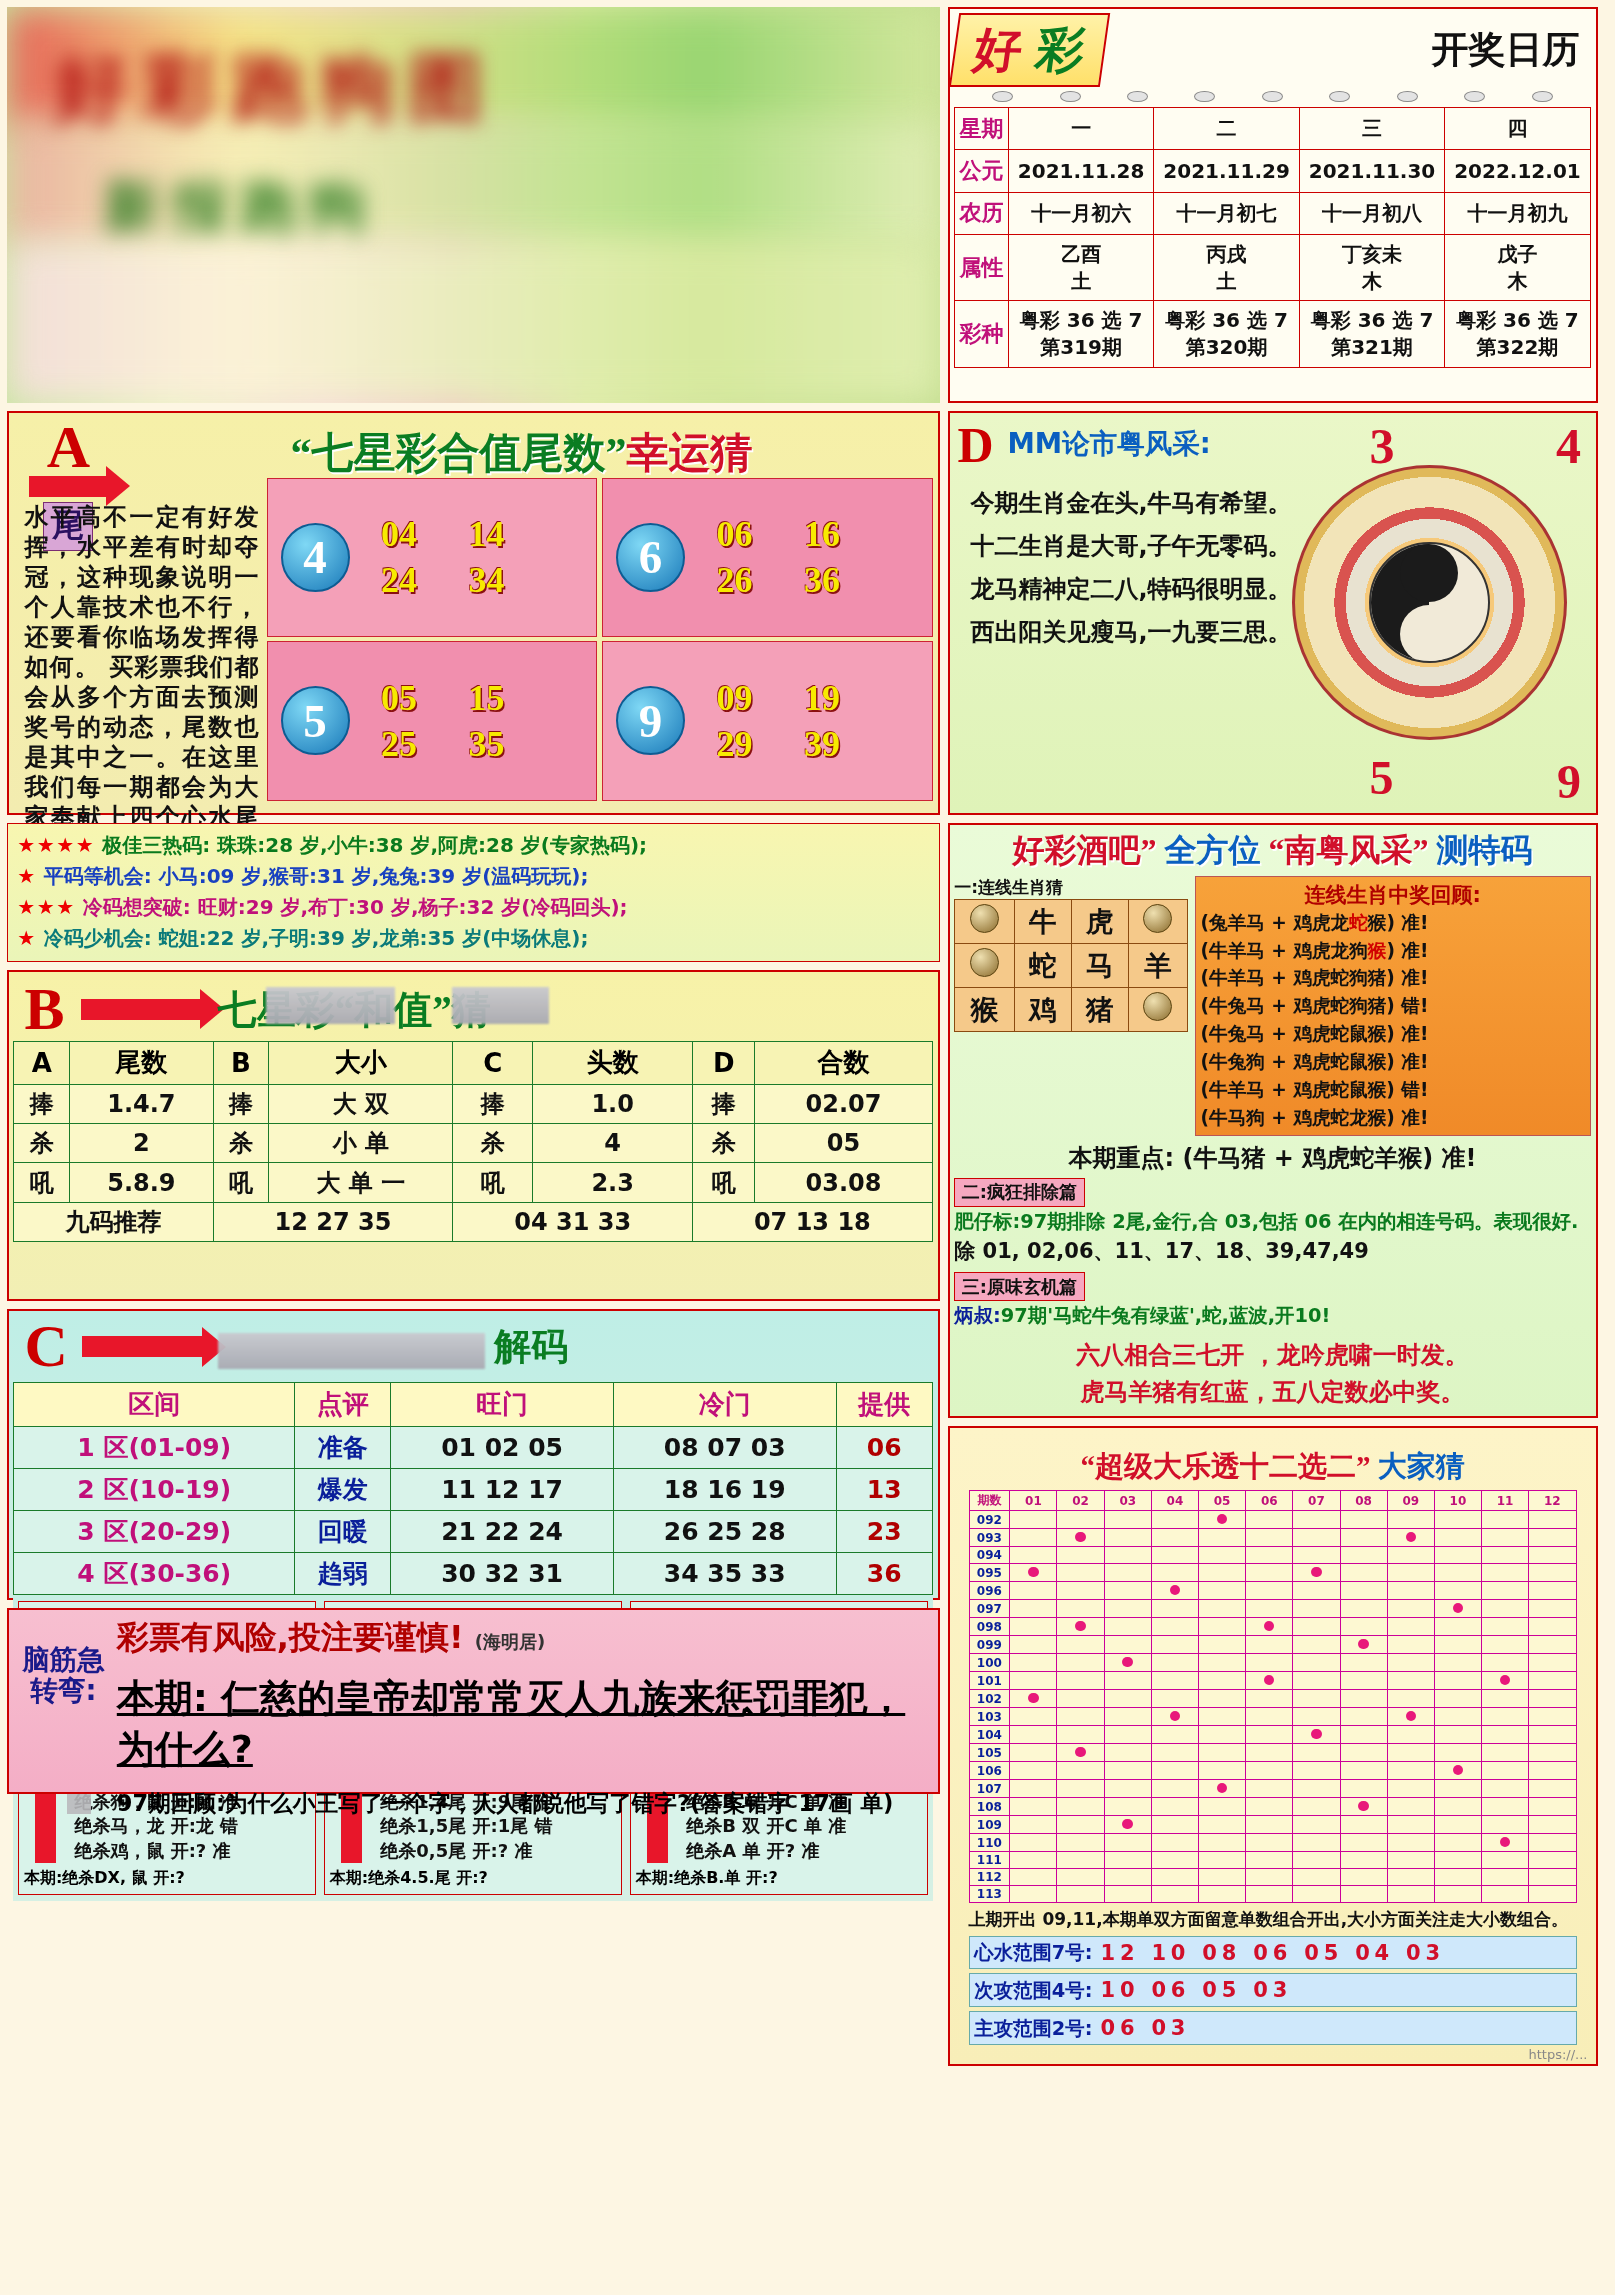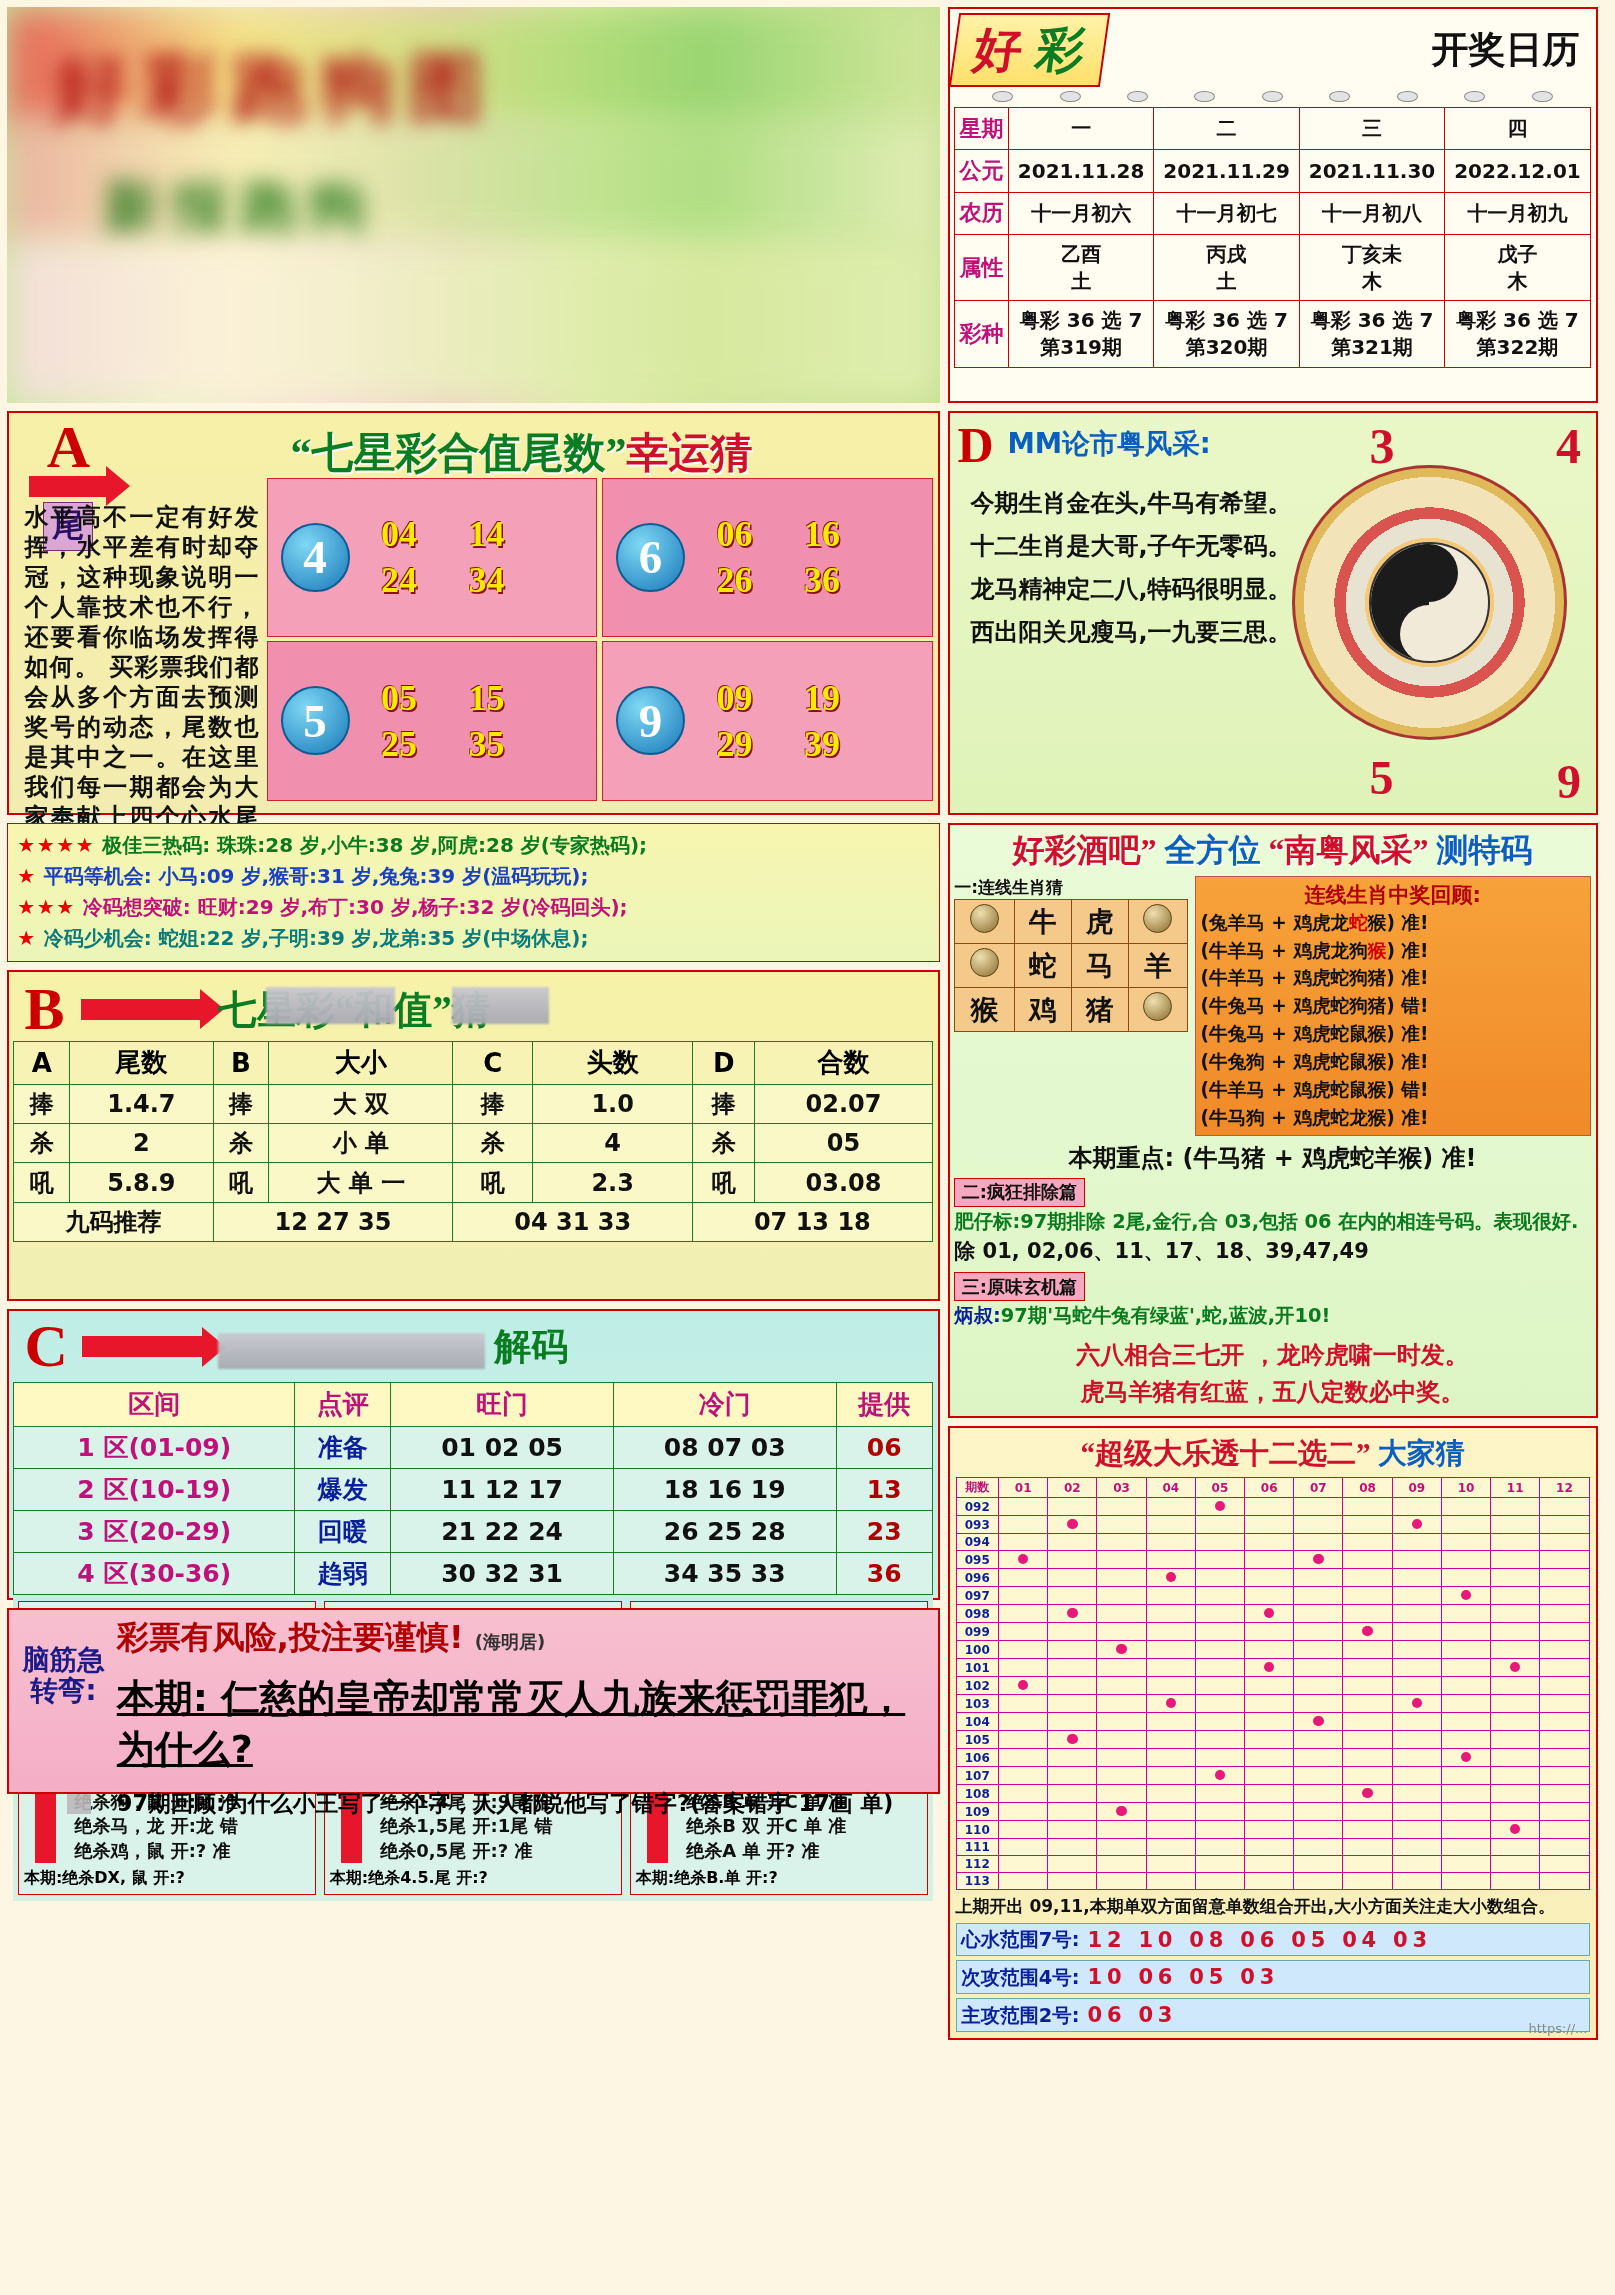--- a/index.html
+++ b/index.html
@@ -254,21 +254,21 @@
   .zodiacright div.row { font-size:18.6px; font-weight:bold; color:#111; line-height:1.5; white-space:nowrap; }
   .zodiacright div.row .hl { color:#d10000; }
   .keyline { text-align:center; font-size:24px; font-weight:bold; color:#111; margin:6.5px 0 3.2px; }
   .pinkbar { background:#f6a8c0; border:0.8px solid #c00; display:inline-block; font-size:18px; font-weight:bold; color:#111; padding:1.6px 6.5px; }
   .etext { font-size:19.4px; font-weight:bold; color:#111; line-height:1.5; }
   .etext .g { color:#0a7a1e; }
   .etext .b { color:#0a1f9a; }
   .poem { text-align:center; font-size:24px; font-weight:bold; color:#d10f2a; line-height:1.55; margin-top:6.5px; }
 
   
-  .secF { border:2.4px solid #c00; background:linear-gradient(180deg,#fdf4c8,#f8eeb8); padding:6px; }
+  .secF { border:2.4px solid #c00; background:linear-gradient(180deg,#fdf4c8,#f8eeb8); padding:19px; }
   .secF .ftitle { text-align:center; font-size:29px; font-weight:bold; color:#d10f2a; font-family:"Liberation Serif", serif; }
   .secF .ftitle em { font-style:normal; color:#0a5fc0; }
   table.matrix { width:100%; border-collapse:collapse; background:#fdf8d2; margin-top:3.2px; }
   table.matrix th {
     border:0.8px solid #c09; font-size:12px; color:#c0107a; padding:0.8px; height:18px;
   }
   table.matrix td {
     border:0.8px solid #c09; width:37px; height:17px; text-align:center;
   }
   table.matrix td.idx { font-size:12px; color:#0a1f9a; font-weight:bold; width:32px; }

